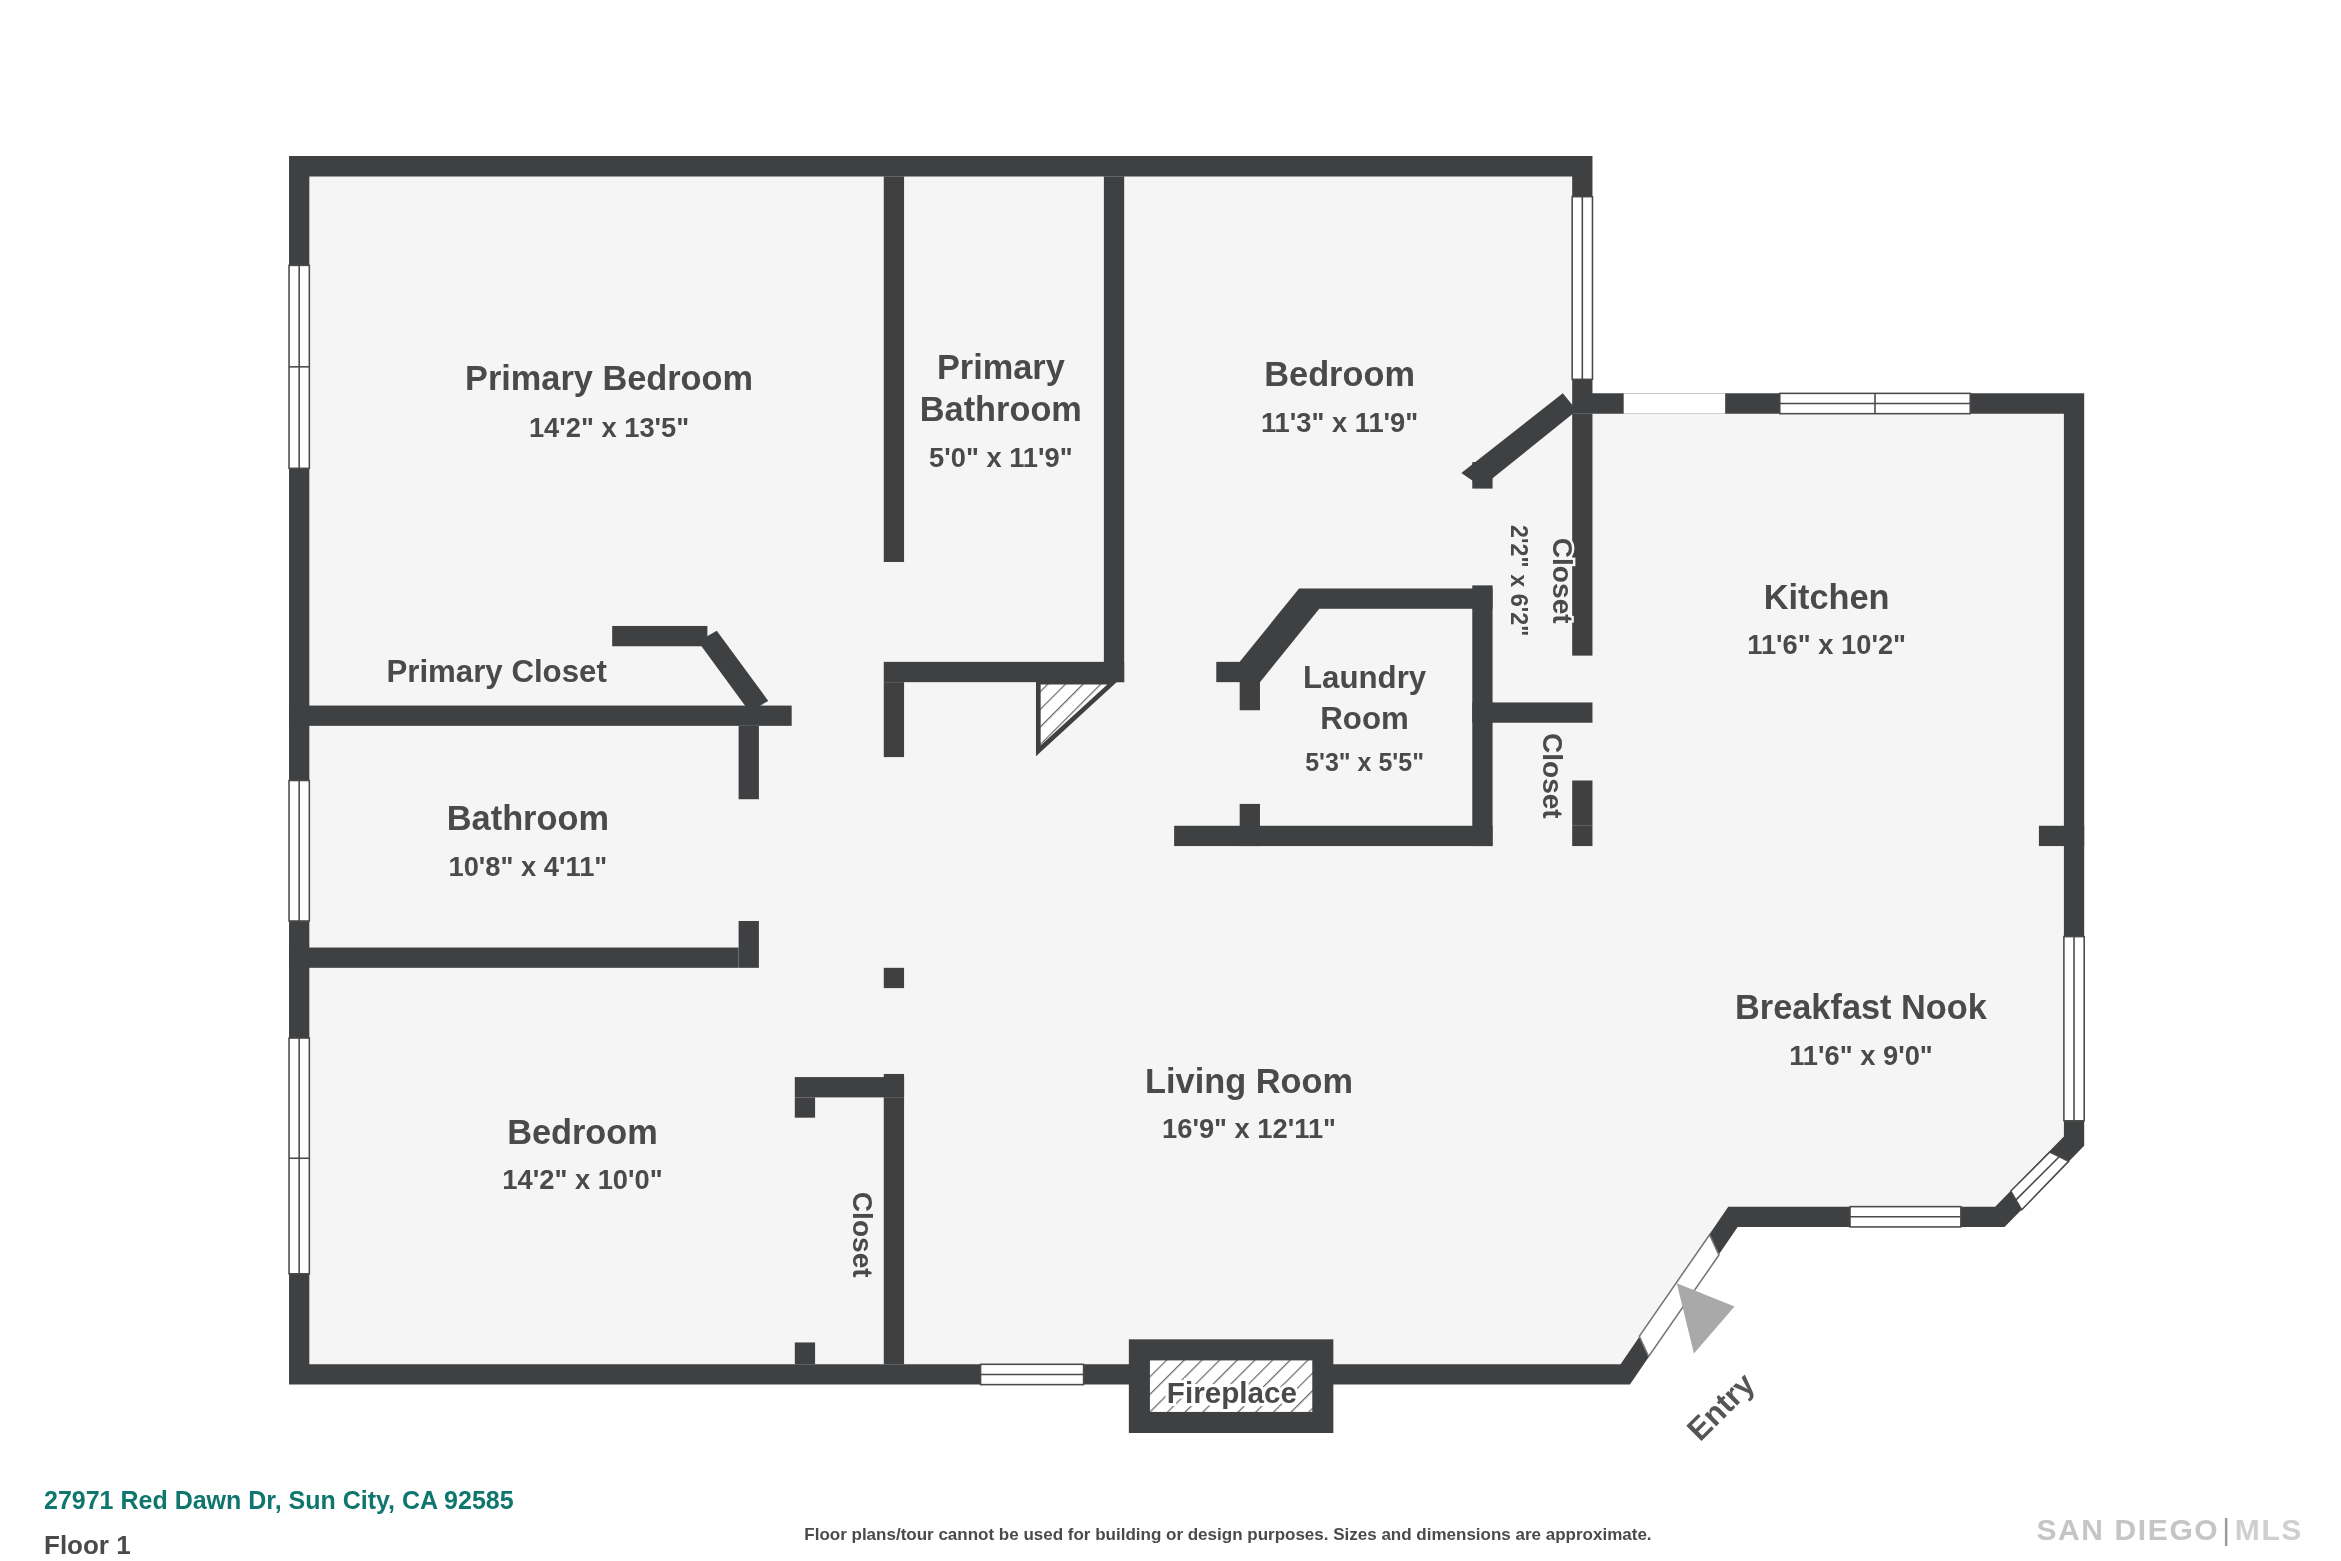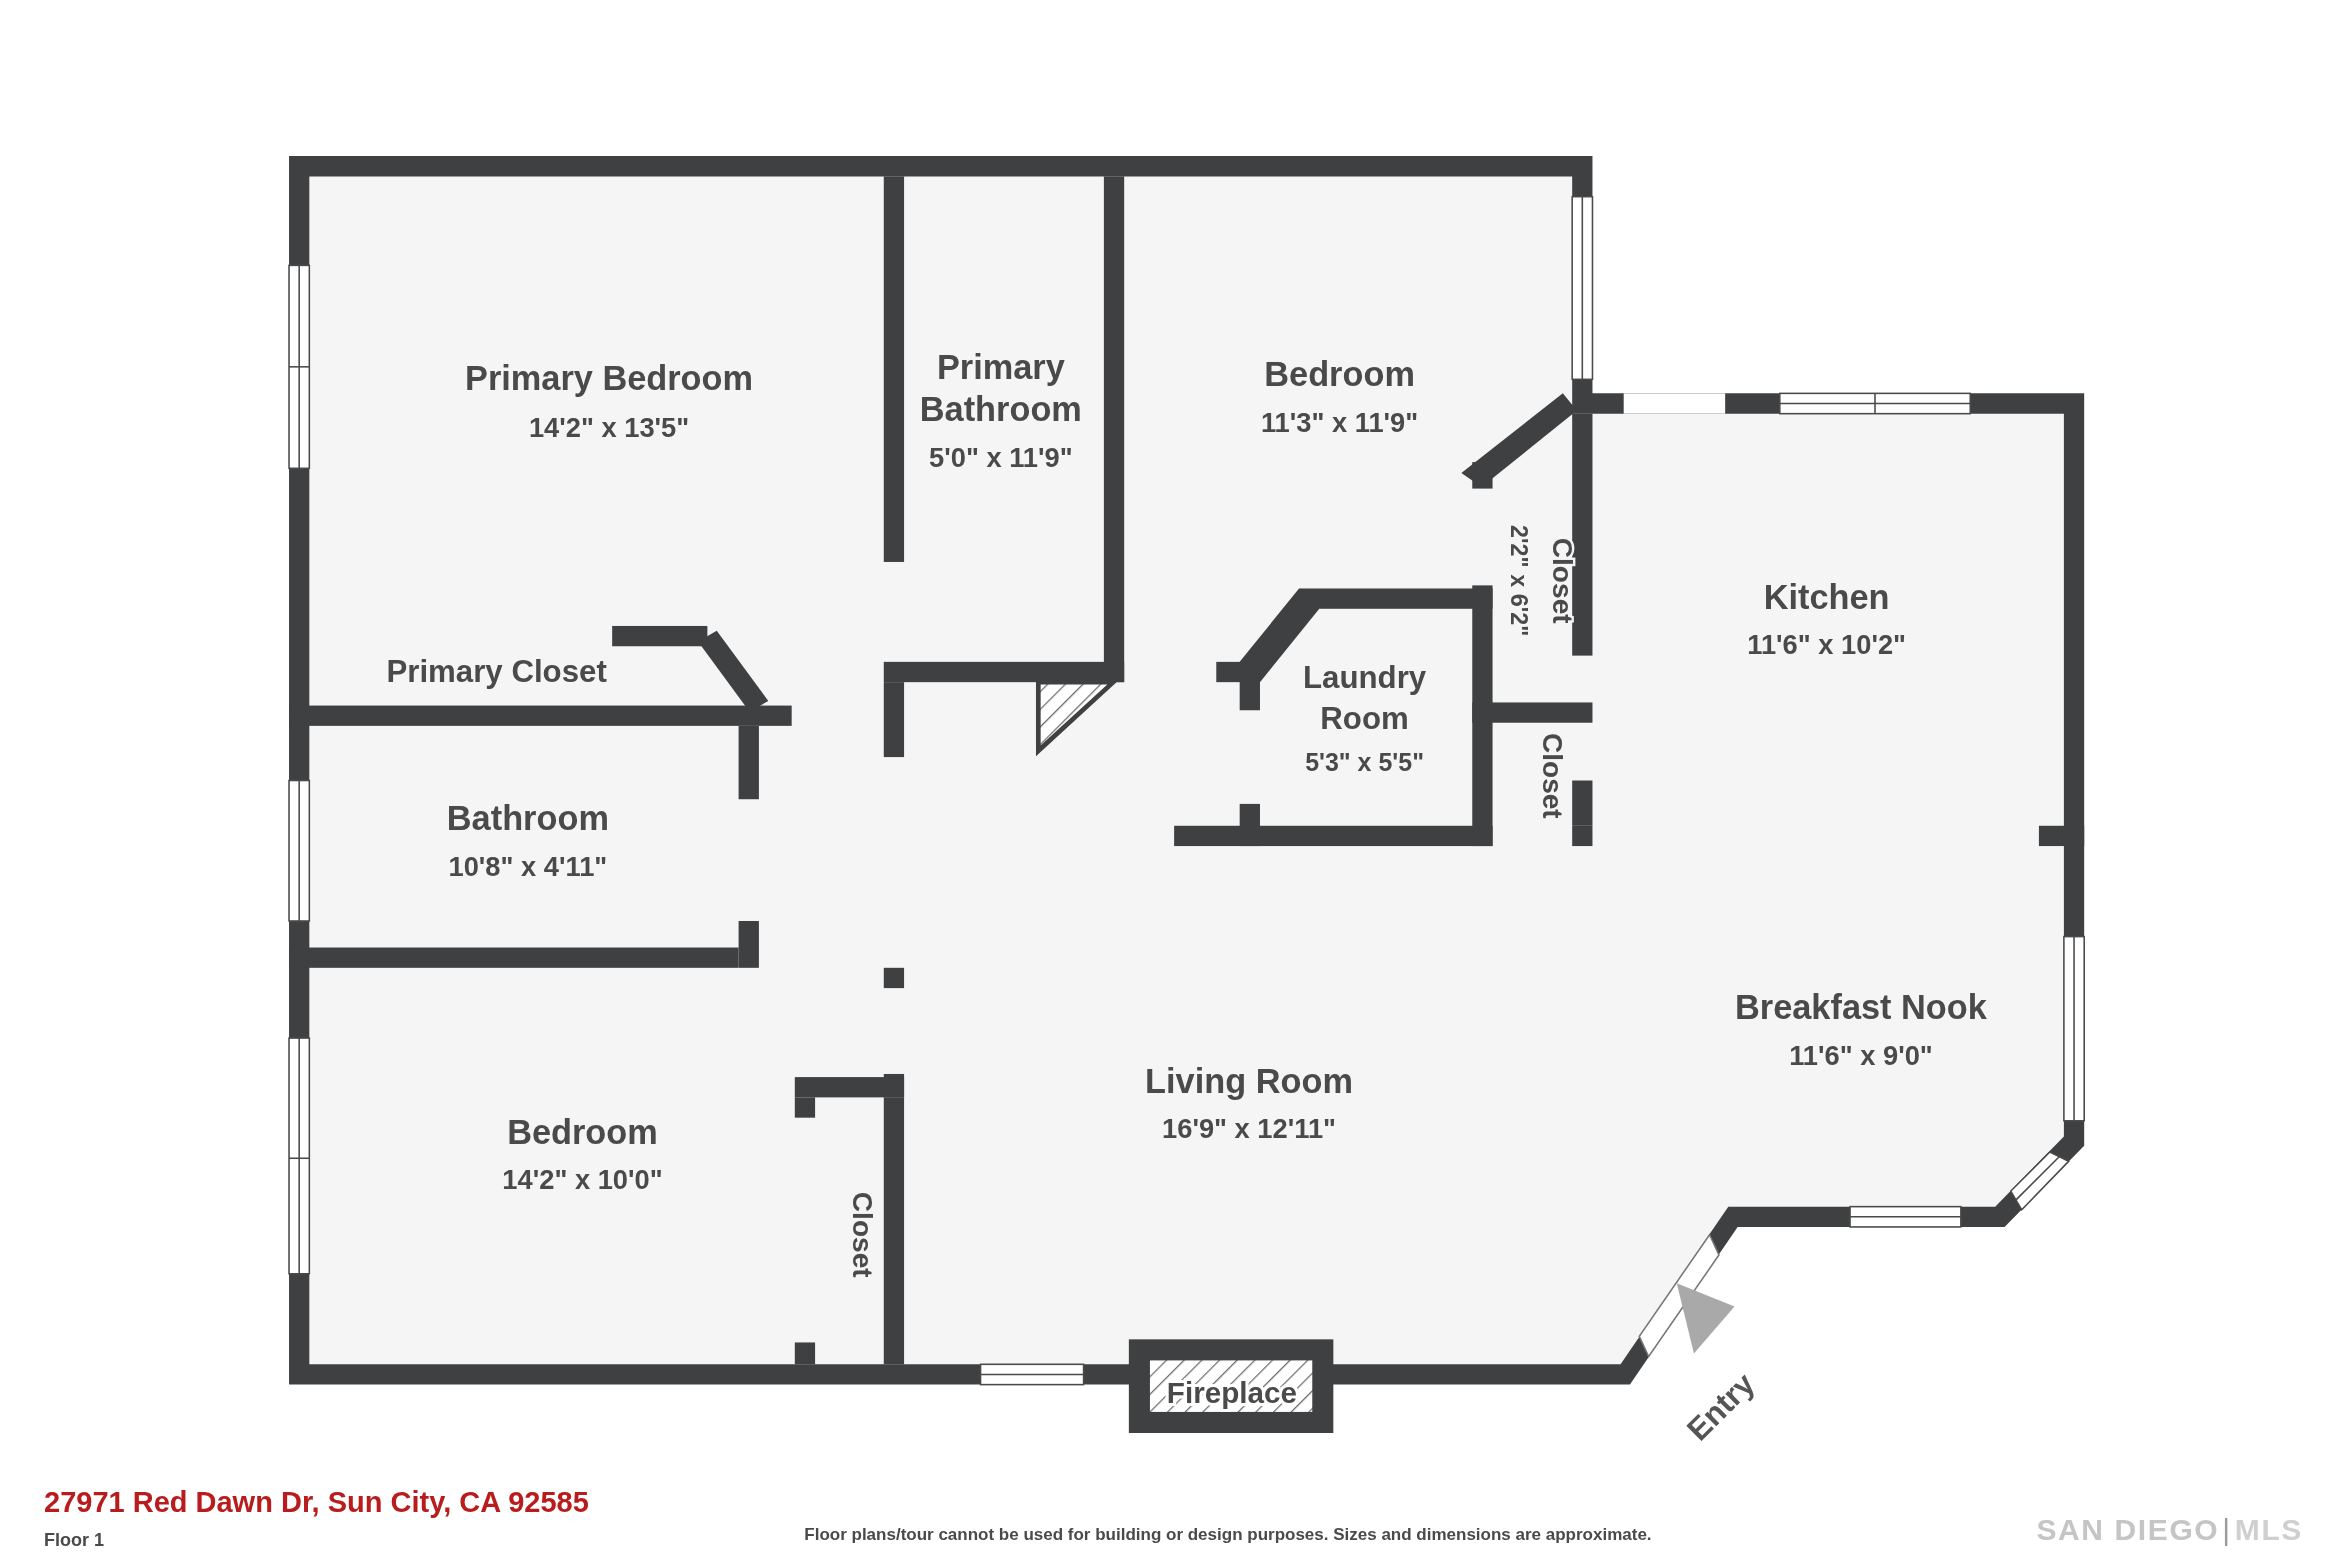--- a/index.html
+++ b/index.html
@@ -20,22 +20,22 @@
   .closet-name{font-size:18px;font-weight:bold;fill:#4a4a4a;text-anchor:middle;
              paint-order:stroke;stroke:#f5f5f5;stroke-width:3px;}
   .closet-dims{font-size:15px;font-weight:bold;fill:#4a4a4a;text-anchor:middle;
              paint-order:stroke;stroke:#f5f5f5;stroke-width:3px;}
   .fireplace-label{font-size:19px;font-weight:bold;fill:#4a4a4a;text-anchor:middle;
              paint-order:stroke;stroke:#ffffff;stroke-width:4px;}
   .entry-label{font-size:20px;font-weight:bold;fill:#555555;text-anchor:middle;}
   .wall{fill:#3f4042;}
   .win{fill:#ffffff;stroke:#4a4a4a;stroke-width:1px;}
   .winline{stroke:#4a4a4a;stroke-width:1px;}
-  .footer-address{position:absolute;left:44px;top:1486px;font-size:29px;font-weight:bold;color:#b91c1c;}
-  .footer-floor{position:absolute;left:44px;top:1530px;font-size:18px;font-weight:bold;color:#4a4a4a;}
+  .footer-address{position:absolute;left:44px;top:1486px;font-size:25px;font-weight:bold;color:#0f766e;}
+  .footer-floor{position:absolute;left:44px;top:1530px;font-size:26px;font-weight:bold;color:#4a4a4a;}
   .footer-disclaimer{position:absolute;left:50%;transform:translateX(-48%);top:1525px;
                      font-size:17px;font-weight:bold;color:#4a4a4a;white-space:nowrap;margin-left:40px;}
   .footer-logo{position:absolute;right:39px;top:1513px;font-size:30px;font-weight:bold;
                color:#c5c5c5;letter-spacing:1.6px;white-space:nowrap;}
   .footer-logo .sep{color:#9b9b9b;font-weight:normal;padding:0 3.1px;}
   .footer-logo .mls{color:#cfcfcf;}
 </style>
 </head>
 <body>
 

